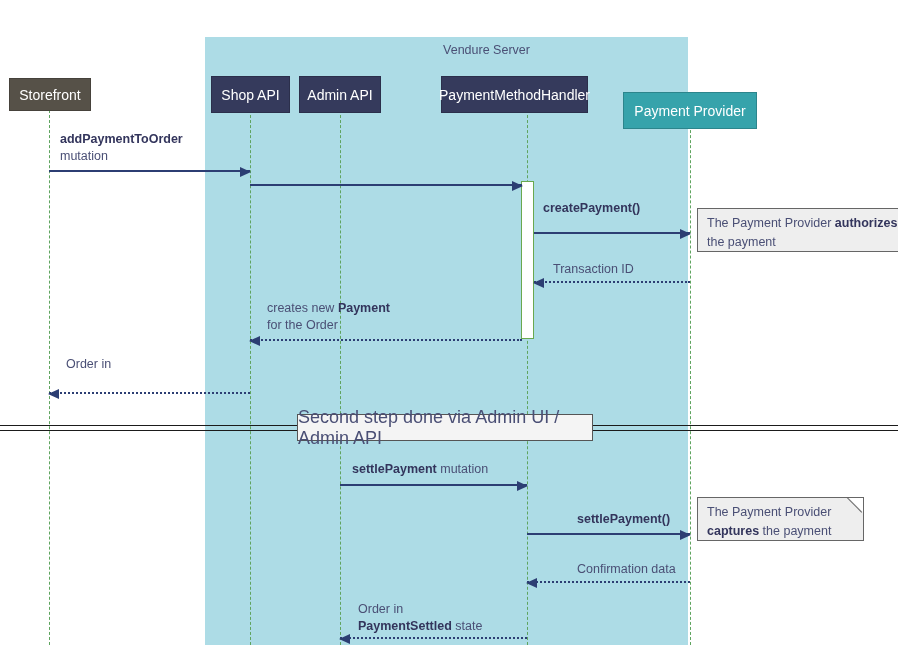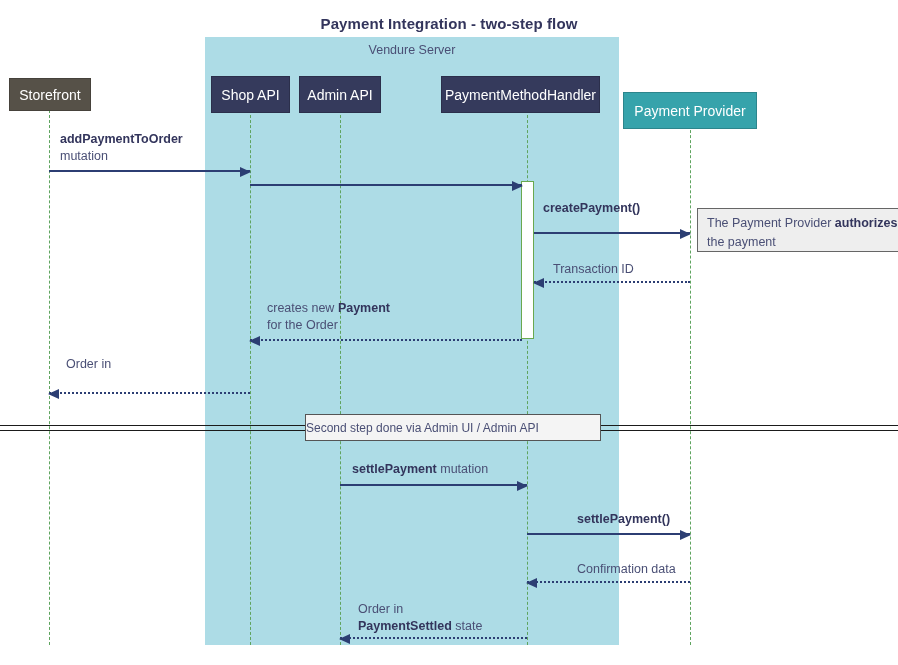--- a/index.html
+++ b/index.html
@@ -164,58 +164,56 @@
     width: 898px;
     height: 0;
     border-top: 1px solid #1b1b1b;
     z-index: 8;
   }
   .divider-box {
     position: absolute;
     background: #f4f4f4;
     border: 1px solid #555555;
     box-sizing: border-box;
-    font-size: 12px;
+    font-size: 18px;
     color: #4a4f75;
     display: flex;
     align-items: center;
     justify-content: flex-start;
     z-index: 9;
-    margin-left: 8px;
   }
 </style>
 </head>
 <body>
 
 <div id="canvas">
 
-  <div class="diagram-title">Payment Integration - two-step flow</div>
-
-  <div class="group-box" style="left:205px; top:37px; width:414px; height:608px;">
+
+  <div class="group-box" style="left:205px; top:37px; width:483px; height:608px;padding-left:40px;">
     <div class="group-label">Vendure Server</div>
   </div>
 
   <div class="lifeline" style="left:49px;  top:110px; height:535px;"></div>
   <div class="lifeline" style="left:250px; top:110px; height:535px;"></div>
   <div class="lifeline" style="left:340px; top:110px; height:535px;"></div>
   <div class="lifeline" style="left:527px; top:110px; height:535px;"></div>
   <div class="lifeline" style="left:690px; top:110px; height:535px;"></div>
 
   <div class="activation" style="left:521px; top:181px; width:13px; height:158px;"></div>
 
   <div class="participant" style="left:9px; top:78px; width:82px; height:33px; background:#565148;">
     <span>Storefront</span>
   </div>
   <div class="participant" style="left:211px; top:76px; width:79px; height:37px; background:#353a5c;">
     <span>Shop API</span>
   </div>
   <div class="participant" style="left:299px; top:76px; width:82px; height:37px; background:#353a5c;">
     <span>Admin API</span>
   </div>
-  <div class="participant" style="left:441px; top:76px; width:159px; height:37px; background:#353a5c;">
+  <div class="participant" style="left:441px; top:76px; width:147px; height:37px; background:#353a5c;">
     <span>PaymentMethodHandler</span>
   </div>
   <div class="participant" style="left:623px; top:92px; width:134px; height:37px; background:#36a3ab;">
     <span>Payment Provider</span>
   </div>
 
   <div class="msg-label" style="left:60px; top:131px;">
     <span class="line"><b>addPaymentToOrder</b></span>
     <span class="line">mutation</span>
   </div>
@@ -276,20 +274,26 @@
     <span class="arrowhead right"></span>
   </div>
 
   <div class="msg-label" style="left:557px; top:511px;margin-left:20px;">
     <span class="line"><b>settlePayment()</b></span>
   </div>
   <div class="msg solid" style="left:527px; top:533px; width:163px;">
     <span class="arrowhead right"></span>
   </div>
 
+  <div class="note" style="left:697px; top:497px; width:167px; height:44px;">
+    <span class="line">The Payment Provider</span>
+    <span class="line"><b>captures</b><span> the payment</span></span>
+    <span class="note-fold"></span>
+    <span class="note-fold-line"></span>
+  </div>
 
   <div class="msg-label" style="left:545px; top:561px;margin-left:32px;">
     <span class="line">Confirmation data</span>
   </div>
   <div class="msg dotted" style="left:527px; top:581px; width:163px;">
     <span class="arrowhead left"></span>
   </div>
 
   <div class="msg-label" style="left:358px; top:601px;">
     <span class="line">Order in</span>

